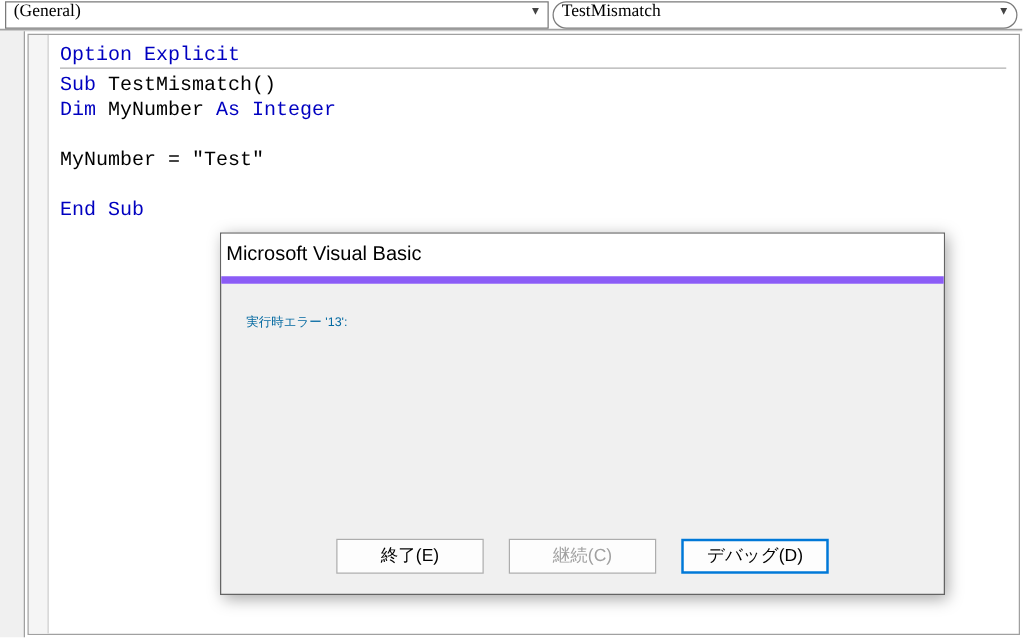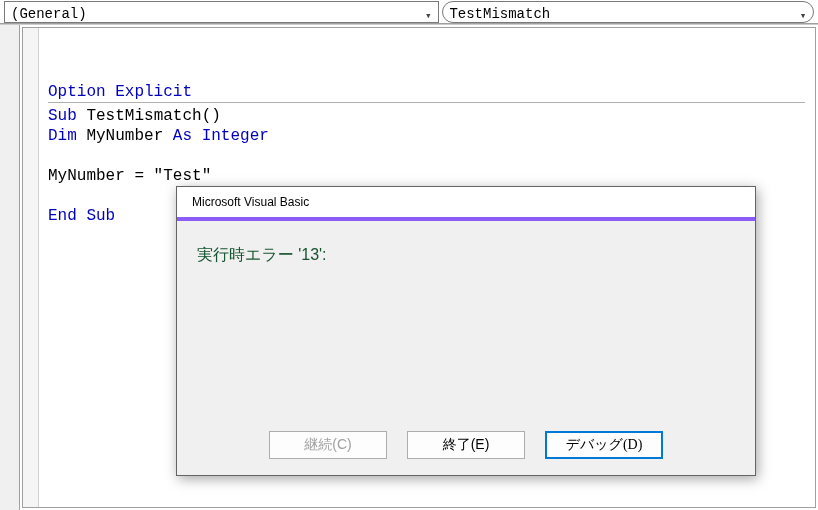--- a/index.html
+++ b/index.html
@@ -17,24 +17,24 @@
     display: flex;
     height: 24px;
     border-bottom: 1px solid #a0a0a0;
     background: #ffffff;
   }
   .dropdown {
     border: 1px solid #7a7a7a;
     background: #ffffff;
     height: 22px;
     display: flex;
-    align-items: flex-end;
+    align-items: flex-start;
     justify-content: space-between;
     padding: 0 2px 0 6px;
-    font-family: Liberation Mono, monospace;
+    font-family: Liberation Serif, serif;
     font-size: 14px;
     color: #000;
     margin: 1px;
   }
   .dropdown-left { flex: 1; margin-left: 4px; }
   .dropdown-right { flex: 0.85; margin-right: 4px; margin-left: 2px; border-radius: 11px; }
   .dropdown .arrow {
     width: 16px;
     text-align: center;
     color: #444;
@@ -57,21 +57,20 @@
     border: 1px solid #a0a0a0;
     margin: 2px;
     overflow: hidden;
   }
   .code {
     padding: 6px 10px 6px 25px;
     font-family: "MS Gothic", "Courier New", monospace;
     font-size: 16px;
     line-height: 20px;
     white-space: pre;
-    margin-top: 48px;
   }
   .indicator-bar {
     position: absolute;
     left: 0; top: 0; bottom: 0;
     width: 16px;
     background: #f5f5f5;
     border-right: 1px solid #d0d0d0;
   }
   .kw { color: #0000c0; }
   .plain { color: #000000; }
@@ -87,29 +86,29 @@
     top: 186px;
     width: 580px;
     height: 290px;
     background: #f0f0f0;
     border: 1px solid #646464;
     box-shadow: 2px 3px 12px rgba(0,0,0,0.35);
     font-family: "Yu Gothic UI", "Meiryo UI", "Segoe UI", sans-serif;
   }
   .dialog-title {
     background: #ffffff;
-    padding: 8px 15px;
-    font-size: 12px;
+    padding: 8px 4px;
+    font-size: 16px;
     color: #000;
-    border-bottom: 4px solid #8b5cf6;
+    border-bottom: 6px solid #8b5cf6;
   }
   .dialog-body {
     padding: 18px 20px;
-    font-size: 16px;
-    color: #14532d;
+    font-size: 10px;
+    color: #0369a1;
   }
   .dialog-body p {
     margin: 6px 0 16px 0;
   }
   .dialog-buttons {
     position: absolute;
     bottom: 16px;
     left: 0; right: 0;
     display: flex;
     justify-content: center;
@@ -126,21 +125,20 @@
     display: flex;
     align-items: center;
     justify-content: center;
     color: #000;
   }
   .dlg-btn.disabled {
     color: #a0a0a0;
   }
   .dlg-btn.primary {
     border: 2px solid #0078d7;
-    font-family: Liberation Serif, serif;
   }
 </style>
 </head>
 <body>
 
 <div class="topbar">
   <div class="dropdown dropdown-left">
     <span>(General)</span>
     <span class="arrow">▾</span>
   </div>
@@ -164,17 +162,17 @@
 </div>
   </div>
 </div>
 
 <div class="dialog">
   <div class="dialog-title">Microsoft Visual Basic</div>
   <div class="dialog-body">
     <p>実行時エラー '13':</p>
   </div>
   <div class="dialog-buttons">
+    <div class="dlg-btn">終了(E)</div>
     <div class="dlg-btn disabled">継続(C)</div>
-    <div class="dlg-btn">終了(E)</div>
     <div class="dlg-btn primary">デバッグ(D)</div>
   </div>
 </div>
 
 </body></html>

